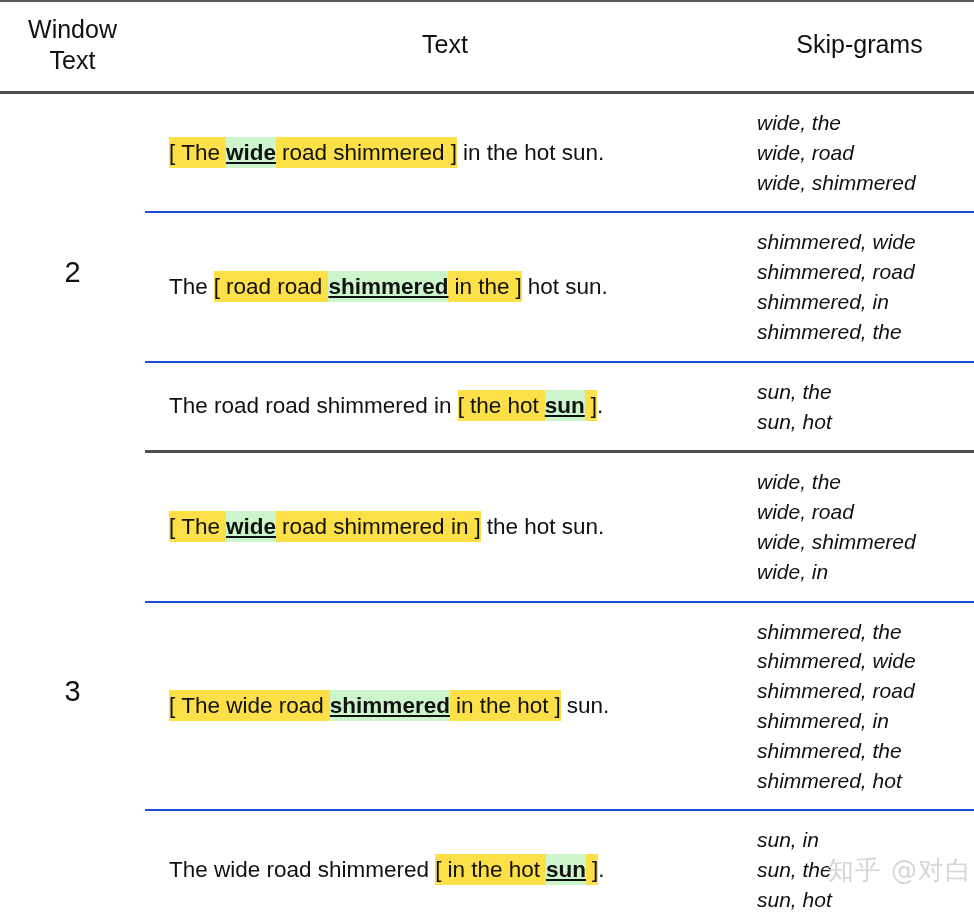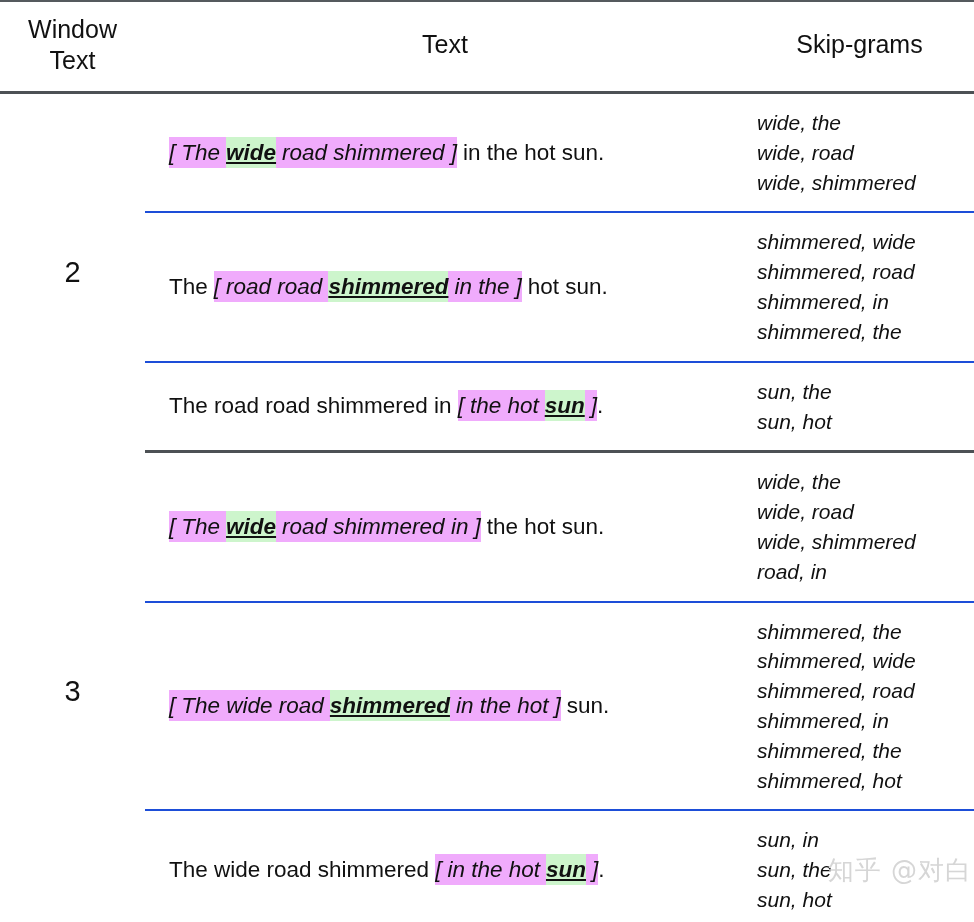--- a/index.html
+++ b/index.html
@@ -92,23 +92,22 @@
   
   tr.section-end > td {
     border-bottom: 3px solid #4d5155;
   }
   tr.table-end > td {
     border-bottom: 3px solid #55595d;
   }
 
   
   .window-span {
-    background: #f0abfc;
+    background: #fde047;
     padding: 3px 0;
-    font-style: italic;
   }
   .target-word {
     background: #cdf5cc;
     font-weight: bold;
     text-decoration: underline;
     padding: 3px 0;
   }
   .pad { display: inline-block; width: 6px; }
 
   .skip-line { display: block; }
@@ -187,21 +186,21 @@
 
       <tr class="sub-row section-first">
         <td class="window-cell" rowspan="3">3</td>
         <td class="text-cell">
           <span class="window-span"><span>[</span><span class="pad"></span><span>The</span><span class="pad"></span><span class="target-word">wide</span><span class="pad"></span><span>road shimmered in</span><span class="pad"></span><span>]</span></span><span class="pad"></span><span>the hot sun.</span>
         </td>
         <td class="skip-cell">
           <span class="skip-line">wide, the</span>
           <span class="skip-line">wide, road</span>
           <span class="skip-line">wide, shimmered</span>
-          <span class="skip-line">road, in</span>
+          <span class="skip-line">wide, in</span>
         </td>
       </tr>
 
       <tr class="sub-row">
         <td class="text-cell">
           <span class="window-span"><span>[</span><span class="pad"></span><span>The wide road</span><span class="pad"></span><span class="target-word">shimmered</span><span class="pad"></span><span>in the hot</span><span class="pad"></span><span>]</span></span><span class="pad"></span><span>sun.</span>
         </td>
         <td class="skip-cell">
           <span class="skip-line">shimmered, the</span>
           <span class="skip-line">shimmered, wide</span>

